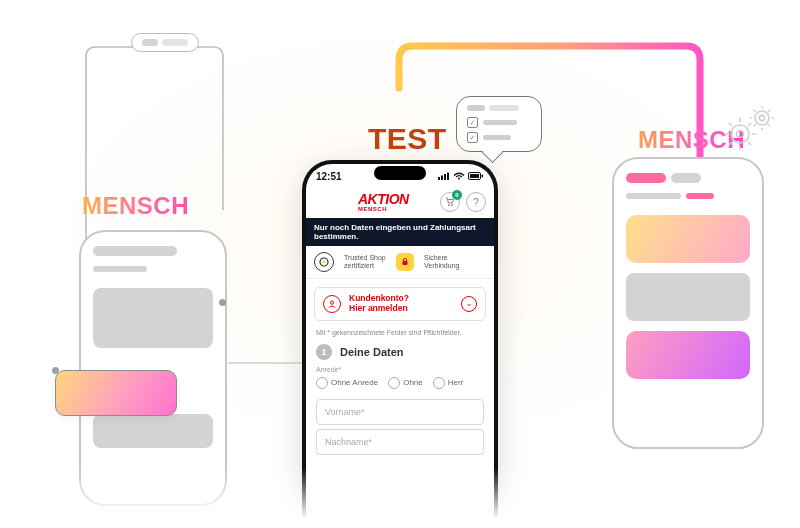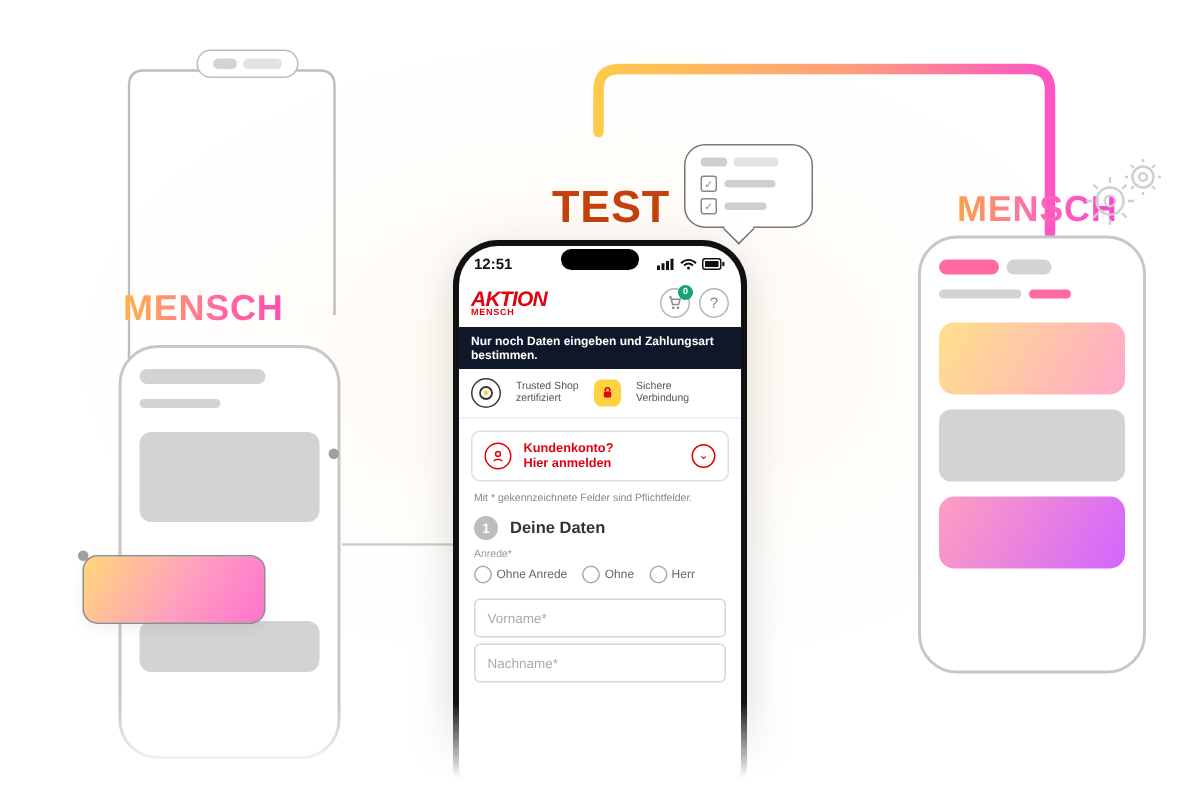--- a/index.html
+++ b/index.html
@@ -62,20 +62,21 @@
   }
   .statusbar{
     height:24px;display:flex;align-items:center;justify-content:space-between;
     padding:0 10px;font-size:10px;font-weight:600;color:#111;
   }
   .sb-icons{display:flex;gap:3px;align-items:center}
   .sb-icons svg{display:block}
   .app-header{
     display:flex;align-items:center;justify-content:space-between;
     padding:4px 8px 6px;
+    margin-left:44px;
   }
   .logo-main{font-weight:900;font-style:italic;font-size:14px;color:#e3000f;letter-spacing:-.5px;line-height:1}
   .logo-sub{font-weight:700;font-size:6px;color:#e3000f;letter-spacing:.5px}
   .hicons{display:flex;gap:6px}
   .circ{
     width:18px;height:18px;border:1px solid #b5b5b5;border-radius:50%;
     display:flex;align-items:center;justify-content:center;
     font-size:10px;color:#888;position:relative;
   }
   .badge0{

